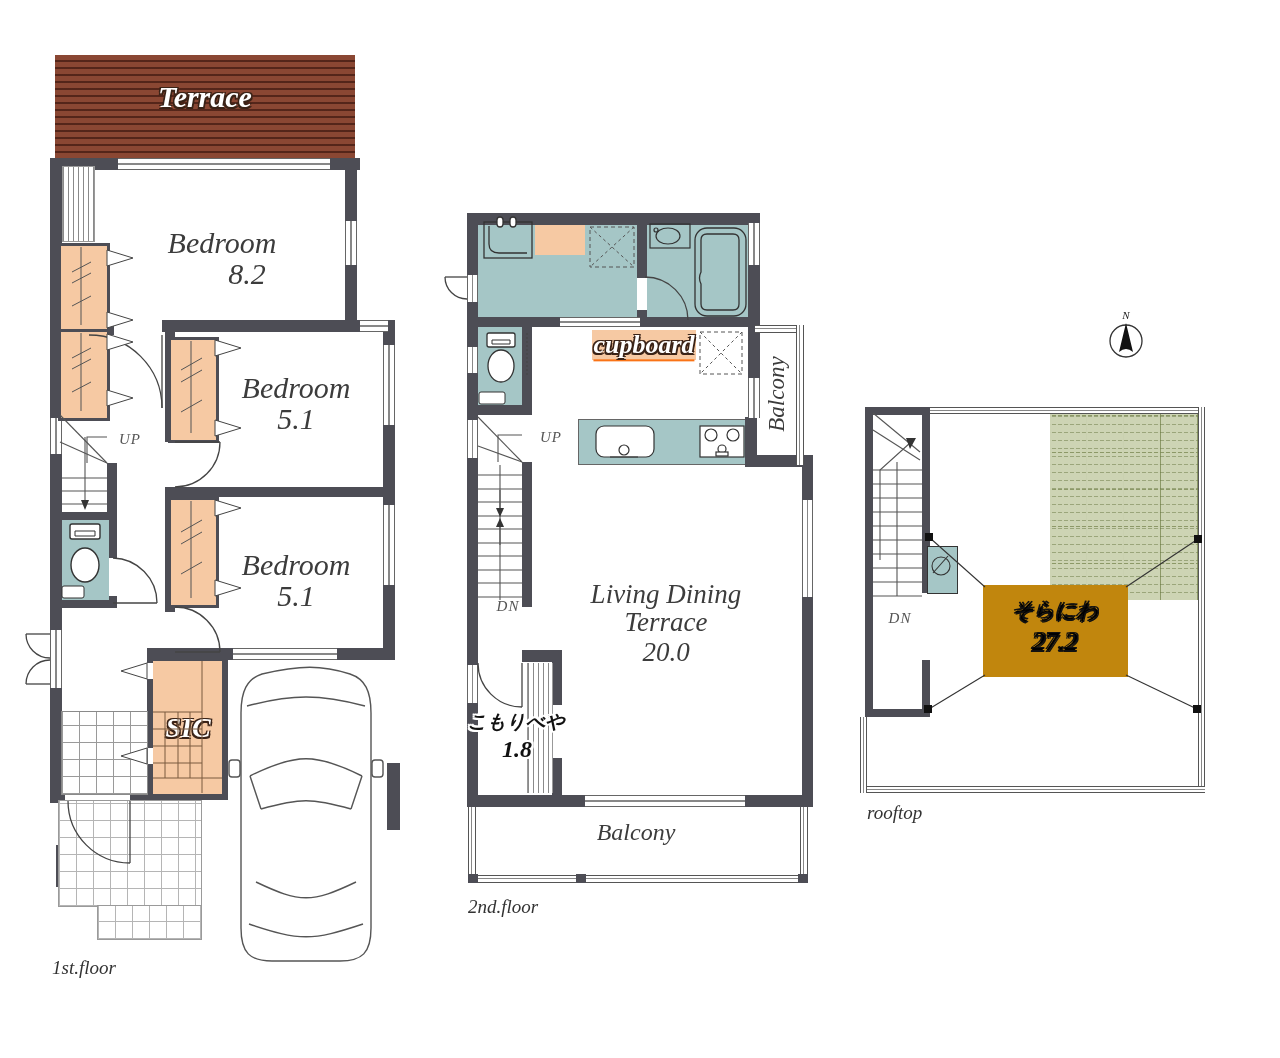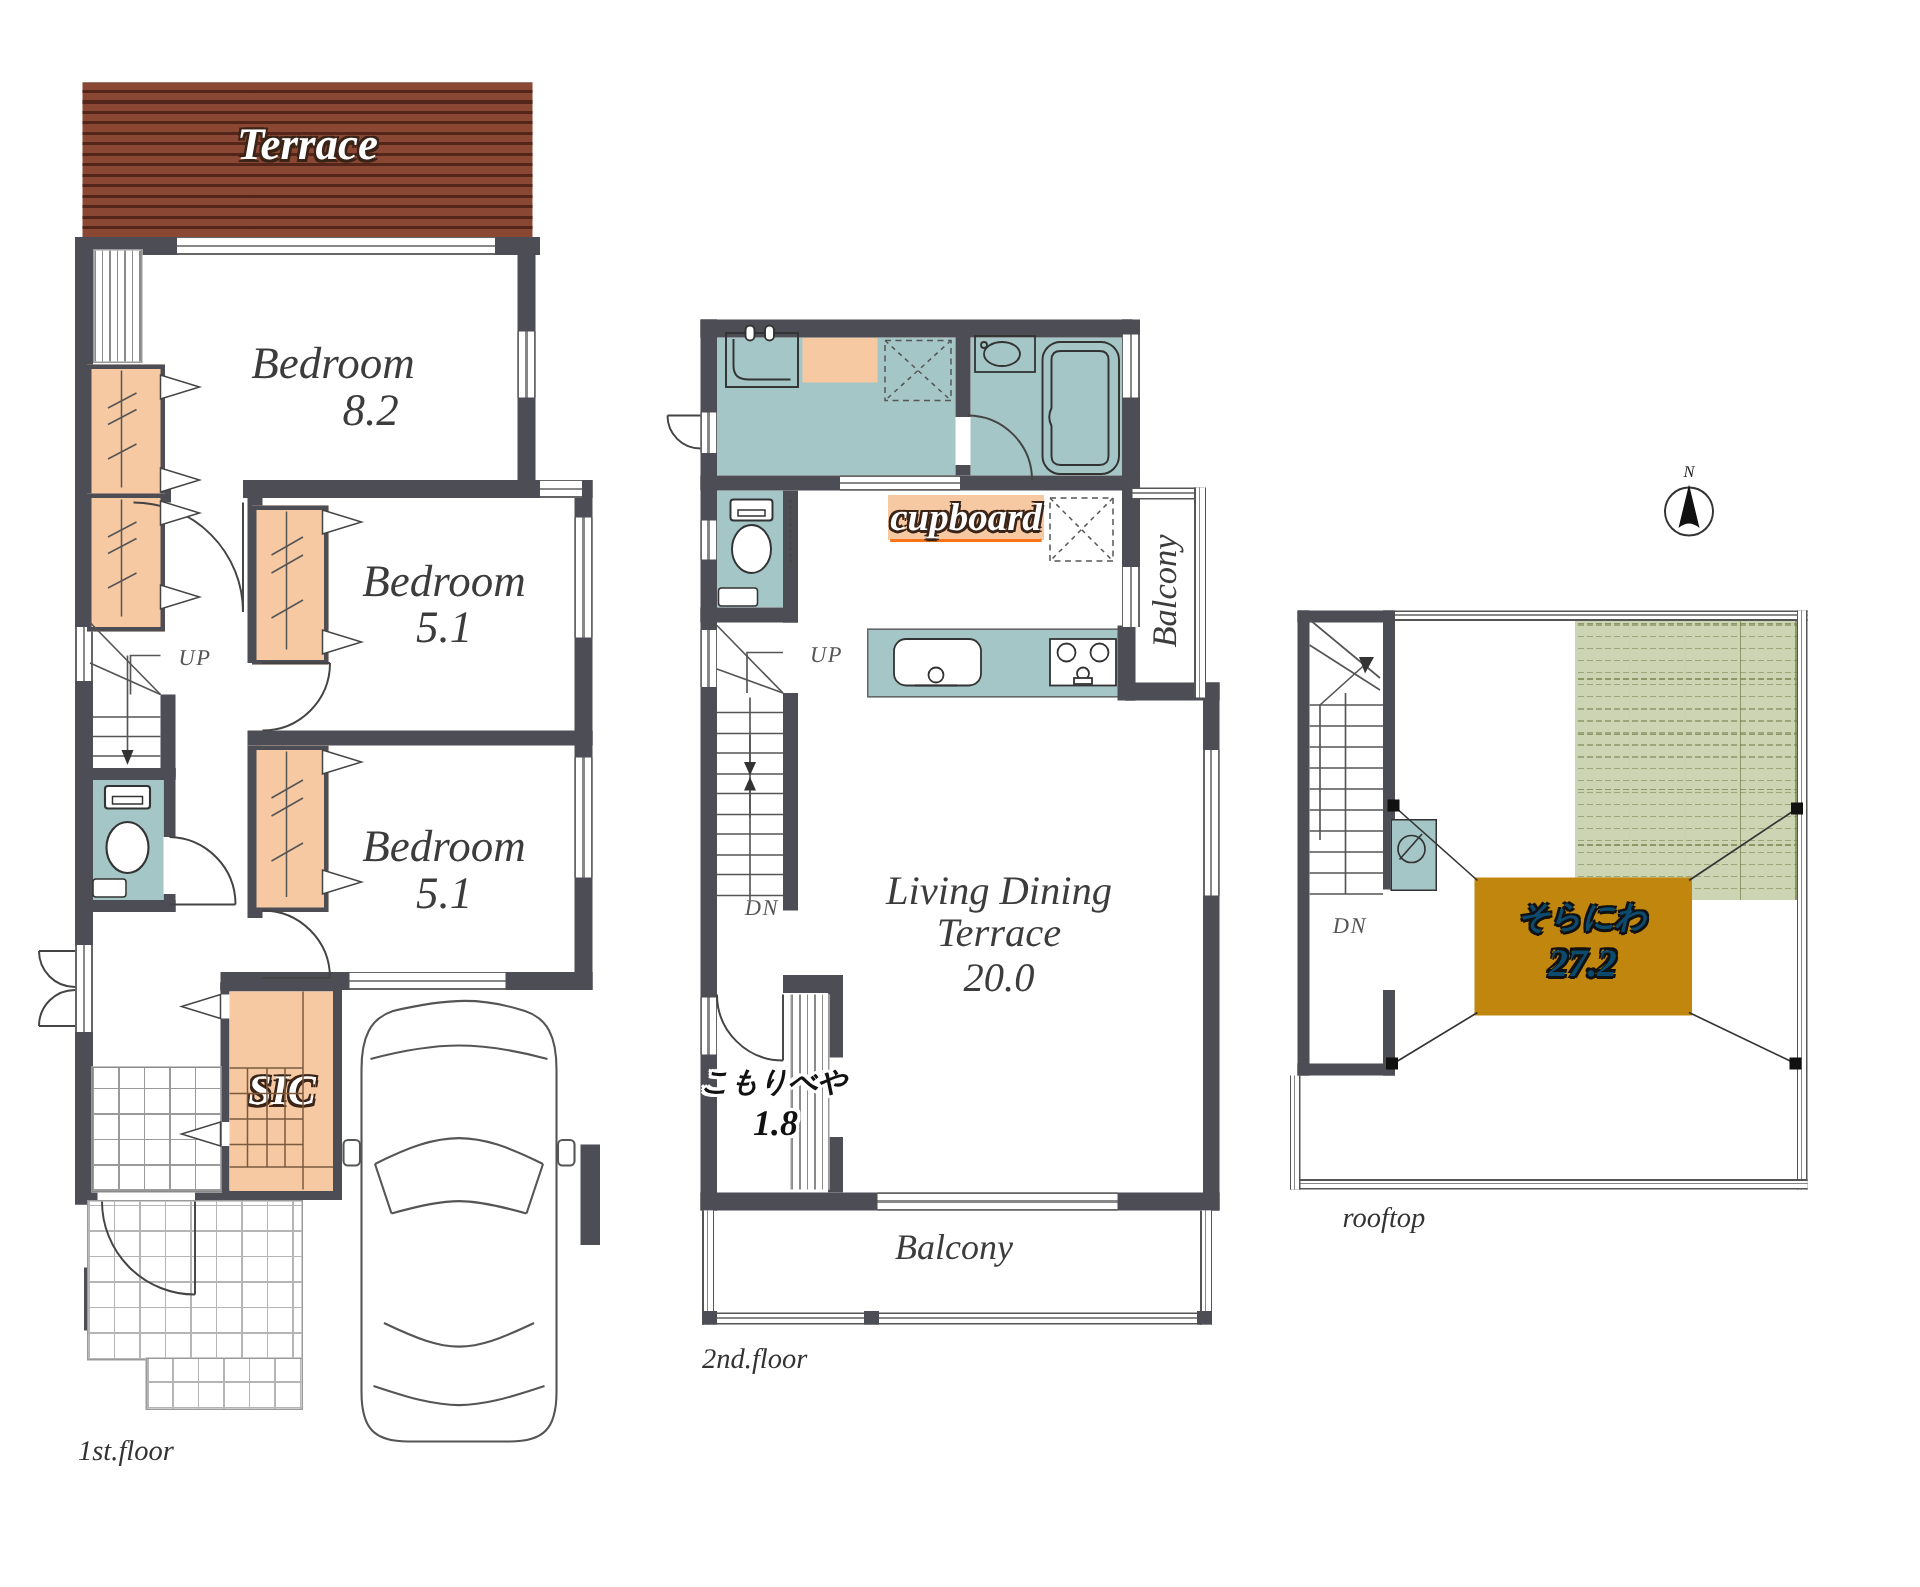--- a/index.html
+++ b/index.html
@@ -32,21 +32,21 @@
       repeating-linear-gradient(90deg, transparent 0 36px, rgba(124,138,84,.8) 36px 37px);}
   .lbl{position:absolute;font-style:italic;color:#3c3c3c;white-space:nowrap;
        transform:translate(-50%,-50%);text-align:center;line-height:1.05;}
   .lbl-tl{position:absolute;font-style:italic;color:#3c3c3c;white-space:nowrap;line-height:1.05;}
   .big{font-size:30px;}
   .ldk{font-size:27px;}
   .small{font-size:15px;color:#555;letter-spacing:1px;}
   .floorname{font-size:19px;color:#333;}
   .outlined-w{color:#fff;font-weight:bold;
     text-shadow:-1.5px -1.5px 0 #3a2317,1.5px -1.5px 0 #3a2317,-1.5px 1.5px 0 #3a2317,1.5px 1.5px 0 #3a2317,0 2px 0 #3a2317;}
-  .outlined-b{color:#0c4a6e;font-weight:bold;
+  .outlined-b{color:#000000;font-weight:normal;
     text-shadow:-1.5px -1.5px 0 #111,1.5px -1.5px 0 #111,-1.5px 1.5px 0 #111,1.5px 1.5px 0 #111,0 2px 0 #111;}
   .halo{color:#111;font-weight:bold;
     text-shadow:-2px -2px 0 #fff,2px -2px 0 #fff,-2px 2px 0 #fff,2px 2px 0 #fff,0 -2px 0 #fff,0 2px 0 #fff,-2px 0 0 #fff,2px 0 0 #fff;}
   svg.ov{position:absolute;left:0;top:0;pointer-events:none;}
 </style>
 </head>
 <body>
 
 <div id="plan">
 
@@ -376,21 +376,21 @@
     <i class="w" style="left:922px;top:660px;width:8px;height:57px"></i>
     <i class="w" style="left:865px;top:709px;width:65px;height:8px"></i>
 
     <div class="grass" style="left:1050px;top:414px;width:148px;height:186px;"></div>
     <div class="room gold" style="left:983px;top:585px;width:145px;height:92px;"></div>
     <div class="room teal" style="left:927px;top:546px;width:29px;height:46px;border:1px solid #333;"></div>
     <div class="lbl outlined-b" style="left:1055px;top:611px;font-size:21px;">そらにわ</div>
     <div class="lbl outlined-b" style="left:1055px;top:642px;font-size:26px;font-style:italic;">27.2</div>
     <div class="lbl small" style="left:900px;top:619px;">DN</div>
     <div class="lbl" style="left:1126px;top:316px;font-size:11px;color:#222;">N</div>
-    <div class="lbl-tl floorname" style="left:867px;top:803px;margin-left:28px;">rooftop</div>
+    <div class="lbl-tl floorname" style="left:867px;top:803px;">rooftop</div>
 
     <svg class="ov" width="1280" height="1058" viewBox="0 0 1280 1058">
 
       <g>
         <circle cx="1126" cy="341" r="16" stroke="#333" stroke-width="1.3" fill="none"></circle>
         <path d="M1126,323 L1133,352 Q1126,346 1119,352 Z" fill="#111"></path>
       </g>
 
       <g stroke="#555" stroke-width="1.1" fill="none">
         <line x1="873" y1="413" x2="920" y2="452"></line>

